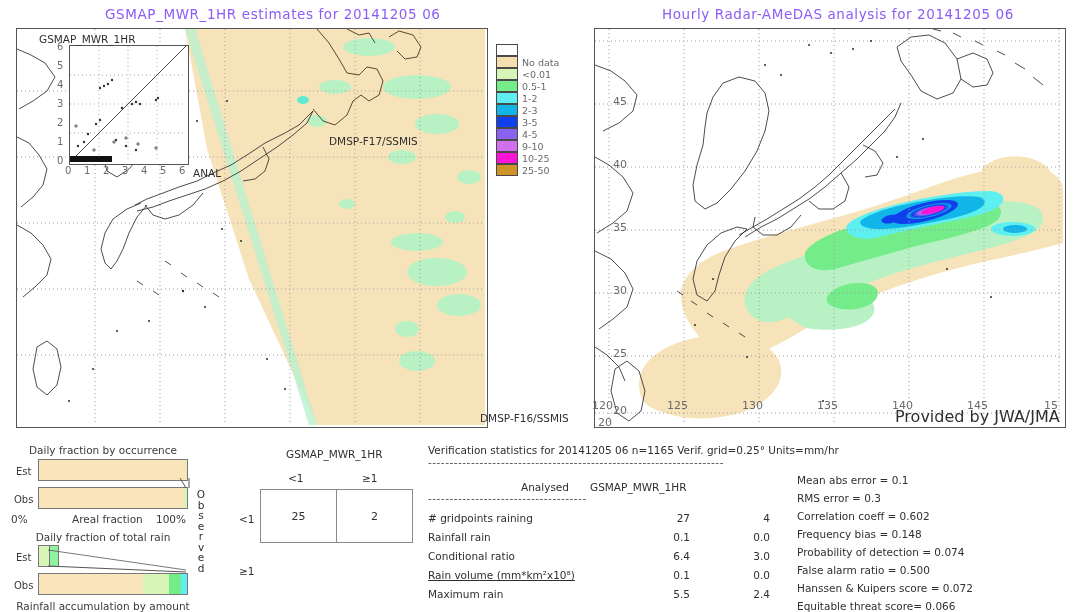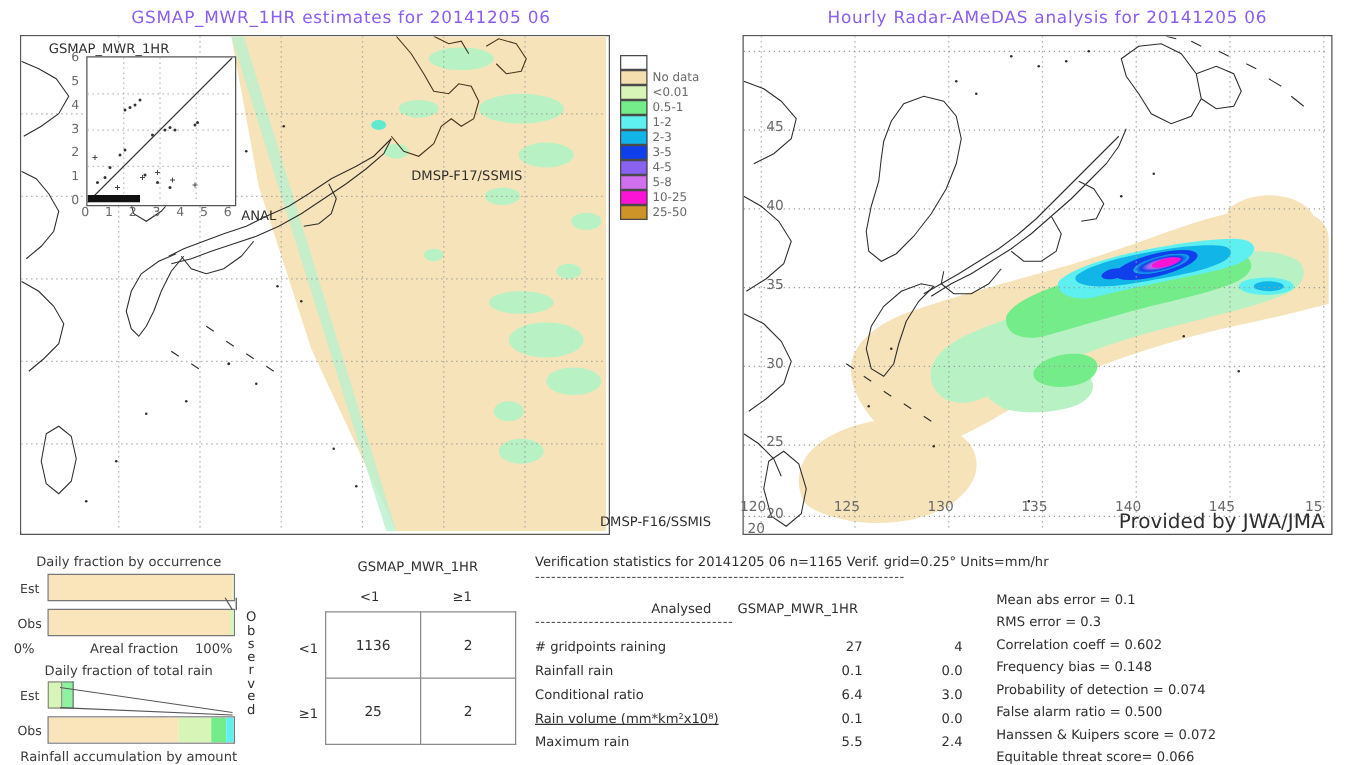--- a/index.html
+++ b/index.html
@@ -206,21 +206,21 @@
   <div class="cbar-lab" style="top:37px;">0.5-1</div>
   <div class="cbar-row" style="top:48px;height:12px;background:#5ef0f0;"></div>
   <div class="cbar-lab" style="top:49px;">1-2</div>
   <div class="cbar-row" style="top:60px;height:12px;background:#12b5e8;"></div>
   <div class="cbar-lab" style="top:61px;">2-3</div>
   <div class="cbar-row" style="top:72px;height:12px;background:#1040ec;"></div>
   <div class="cbar-lab" style="top:73px;">3-5</div>
   <div class="cbar-row" style="top:84px;height:12px;background:#8a62f0;"></div>
   <div class="cbar-lab" style="top:85px;">4-5</div>
   <div class="cbar-row" style="top:96px;height:12px;background:#d070ee;"></div>
-  <div class="cbar-lab" style="top:97px;">5-8</div>
+  <div class="cbar-lab" style="top:97px;">9-10</div>
   <div class="cbar-row" style="top:108px;height:12px;background:#fb13d6;"></div>
   <div class="cbar-lab" style="top:109px;">10-25</div>
   <div class="cbar-row" style="top:120px;height:12px;background:#cf9428;"></div>
   <div class="cbar-lab" style="top:121px;">25-50</div>
 </div>
 
 <div class="abs ttl" style="left:662px;top:6px;">Hourly Radar-AMeDAS analysis for 20141205 06</div>
 
 <div class="mapbox" style="left:594px;top:28px;width:470px;height:398px;">
   <svg width="468" height="396" viewBox="0 0 468 396">
@@ -433,24 +433,20 @@
     <div>v</div>
     <div>e</div>
     <div>d</div>
 </div>
 
 <div class="abs sm11" style="left:239px;top:513px;">&lt;1</div>
 <div class="abs sm11" style="left:239px;top:565px;">≥1</div>
 
 <table class="ctab" style="left:260px;top:489px;">
   <tbody>
-      <tr>
-    <td>1136</td>
-    <td>2</td>
-  </tr>
   <tr>
     <td>25</td>
     <td>2</td>
   </tr>
 </tbody>
   </table>
 
 <div class="abs mono-stat" style="left:428px;top:444px;">Verification statistics for 20141205 06   n=1165   Verif. grid=0.25°   Units=mm/hr</div>
 <div class="abs dash" style="left:428px;top:456px;">---------------------------------------------------------------------</div>
 

